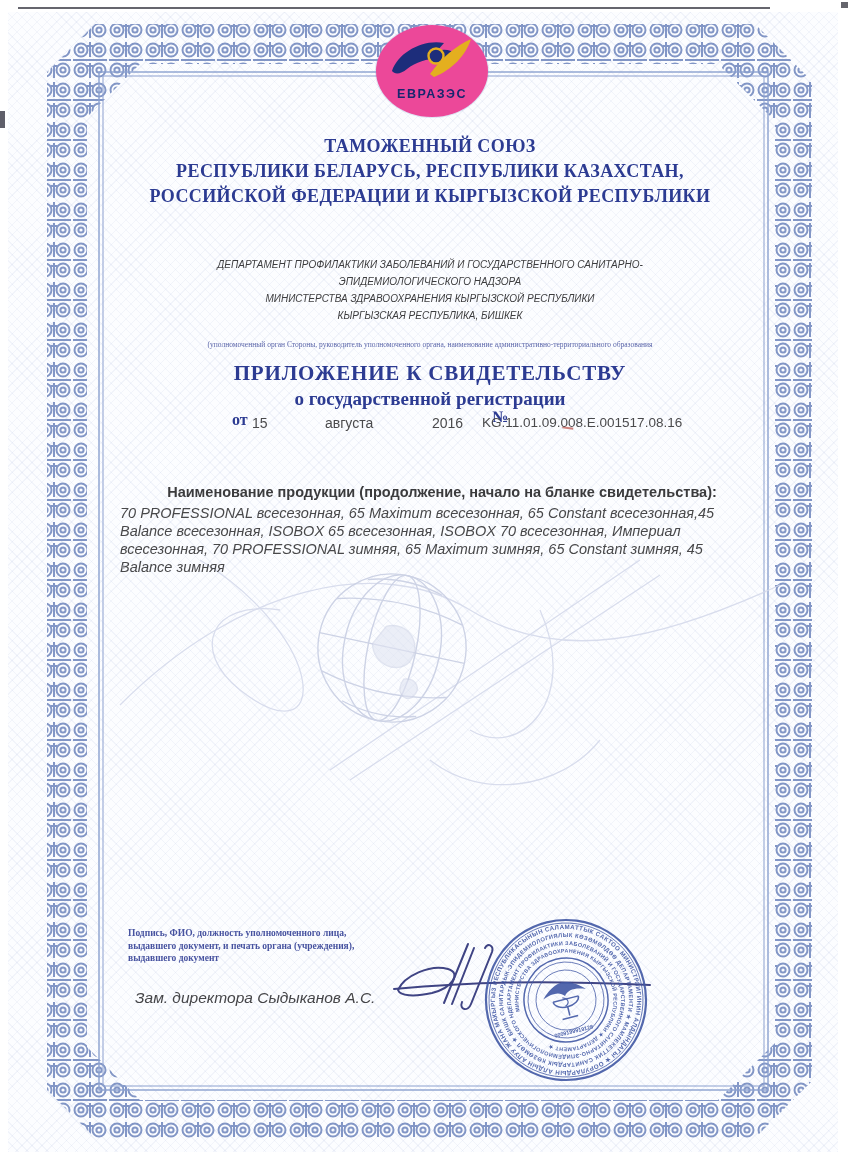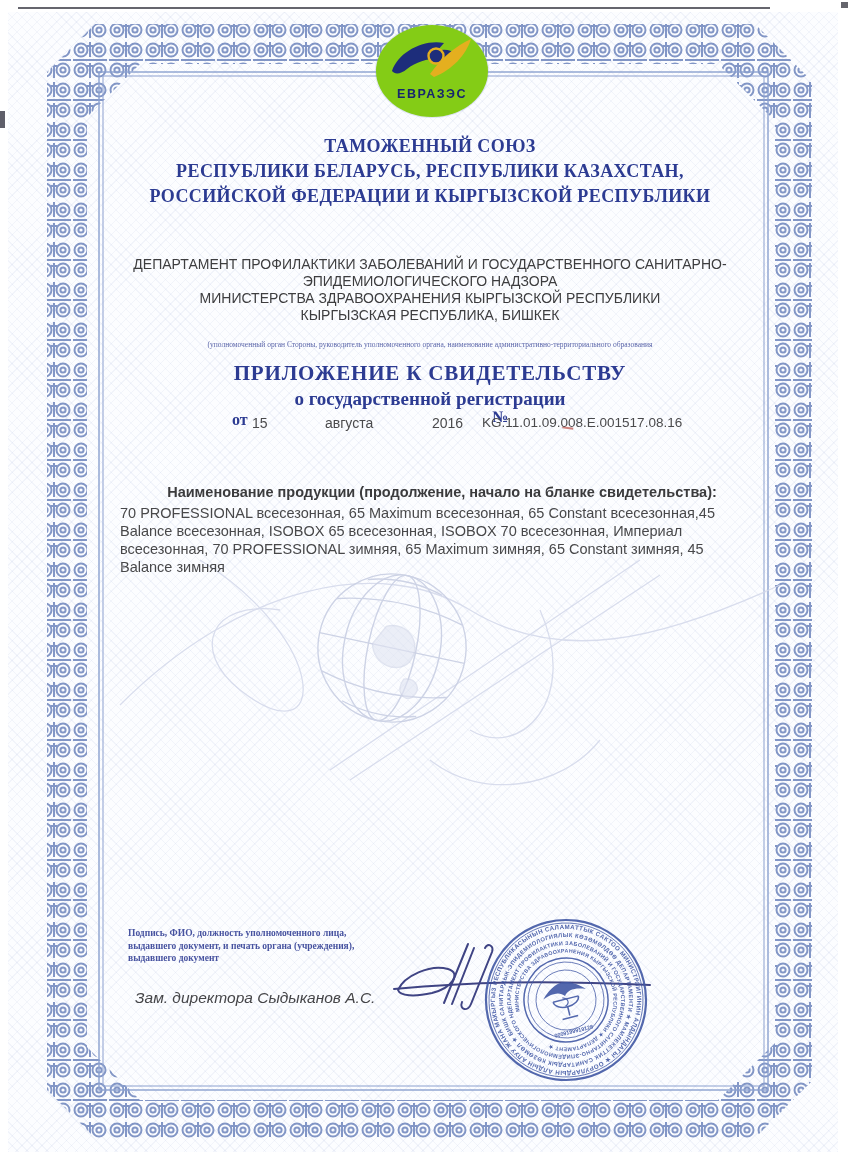--- a/index.html
+++ b/index.html
@@ -10,36 +10,36 @@
     background-image:
       repeating-linear-gradient(45deg, rgba(120,140,200,0.08) 0 1px, transparent 1px 7px),
       repeating-linear-gradient(-45deg, rgba(120,140,200,0.08) 0 1px, transparent 1px 7px);}
   .abs{position:absolute;}
   .center{text-align:center;}
   .serifblue{font-family:"Liberation Serif", serif;color:#2c3b92;font-weight:bold;}
   .scan-top{left:18px;top:7px;width:752px;height:2px;background:#3f3f49;opacity:.8;}
   .scan-blob{left:841px;top:2px;width:7px;height:6px;background:#3f3f49;opacity:.8;}
   .scan-notch{left:0;top:111px;width:5px;height:17px;background:#434350;opacity:.85;}
   .union-header{left:15px;top:134px;width:830px;font-size:18px;line-height:25px;letter-spacing:.4px;}
-  .issuer{left:15px;top:256px;width:830px;color:#3d3d3f;font-size:14px;line-height:17px;}
+  .issuer{left:15px;top:256px;width:830px;color:#3d3d3f;font-size:10px;line-height:17px;font-style:italic;}
   .issuer-note{left:15px;top:340px;width:830px;font-family:"Liberation Serif", serif;
                color:#5b66aa;font-size:7.5px;font-weight:normal;}
   .title1{left:15px;top:361px;width:830px;font-size:21px;letter-spacing:.8px;}
   .title2{left:15px;top:388px;width:830px;font-size:19px;}
   .datepart{color:#4a4a4c;font-size:14px;}
   .lbl{font-size:16px;}
   .red-tick{left:562px;top:427px;width:11px;height:4px;border-top:2px solid #c4635c;
             transform:rotate(8deg);opacity:.8;}
   .prod-label{left:122px;top:484px;width:640px;color:#3b3b3d;font-size:14.5px;font-weight:bold;text-align:center;}
-  .prod-text{left:120px;top:504px;width:632px;color:#48484a;font-size:14.5px;line-height:18px;}
+  .prod-text{left:120px;top:504px;width:632px;color:#48484a;font-size:14.5px;line-height:18px;font-style:italic;}
   .speck{left:121px;top:565px;width:4px;height:4px;background:#9a9aa0;border-radius:2px;opacity:.7;}
   .foot-note{left:128px;top:927px;width:300px;font-family:"Liberation Serif", serif;
              color:#4753a0;font-size:9.5px;line-height:12.5px;font-weight:bold;}
   .signer{left:135px;top:989px;width:340px;color:#454548;font-size:15.5px;font-style:italic;}
-  .logo-wrap{left:376px;top:25px;width:112px;height:92px;background:#84cc16;border-radius:50%;
+  .logo-wrap{left:376px;top:25px;width:112px;height:92px;background:#ec4899;border-radius:50%;
              box-shadow:0 0 0 1px rgba(140,160,210,.25);}
   .logo-text{position:absolute;left:0;top:62px;width:112px;text-align:center;
              color:#17266e;font-size:12.5px;font-weight:bold;letter-spacing:1.5px;}
   svg text{font-family:"Liberation Sans", sans-serif;}
 </style>
 </head>
 <body>
 
 <div class="sheet">
 

